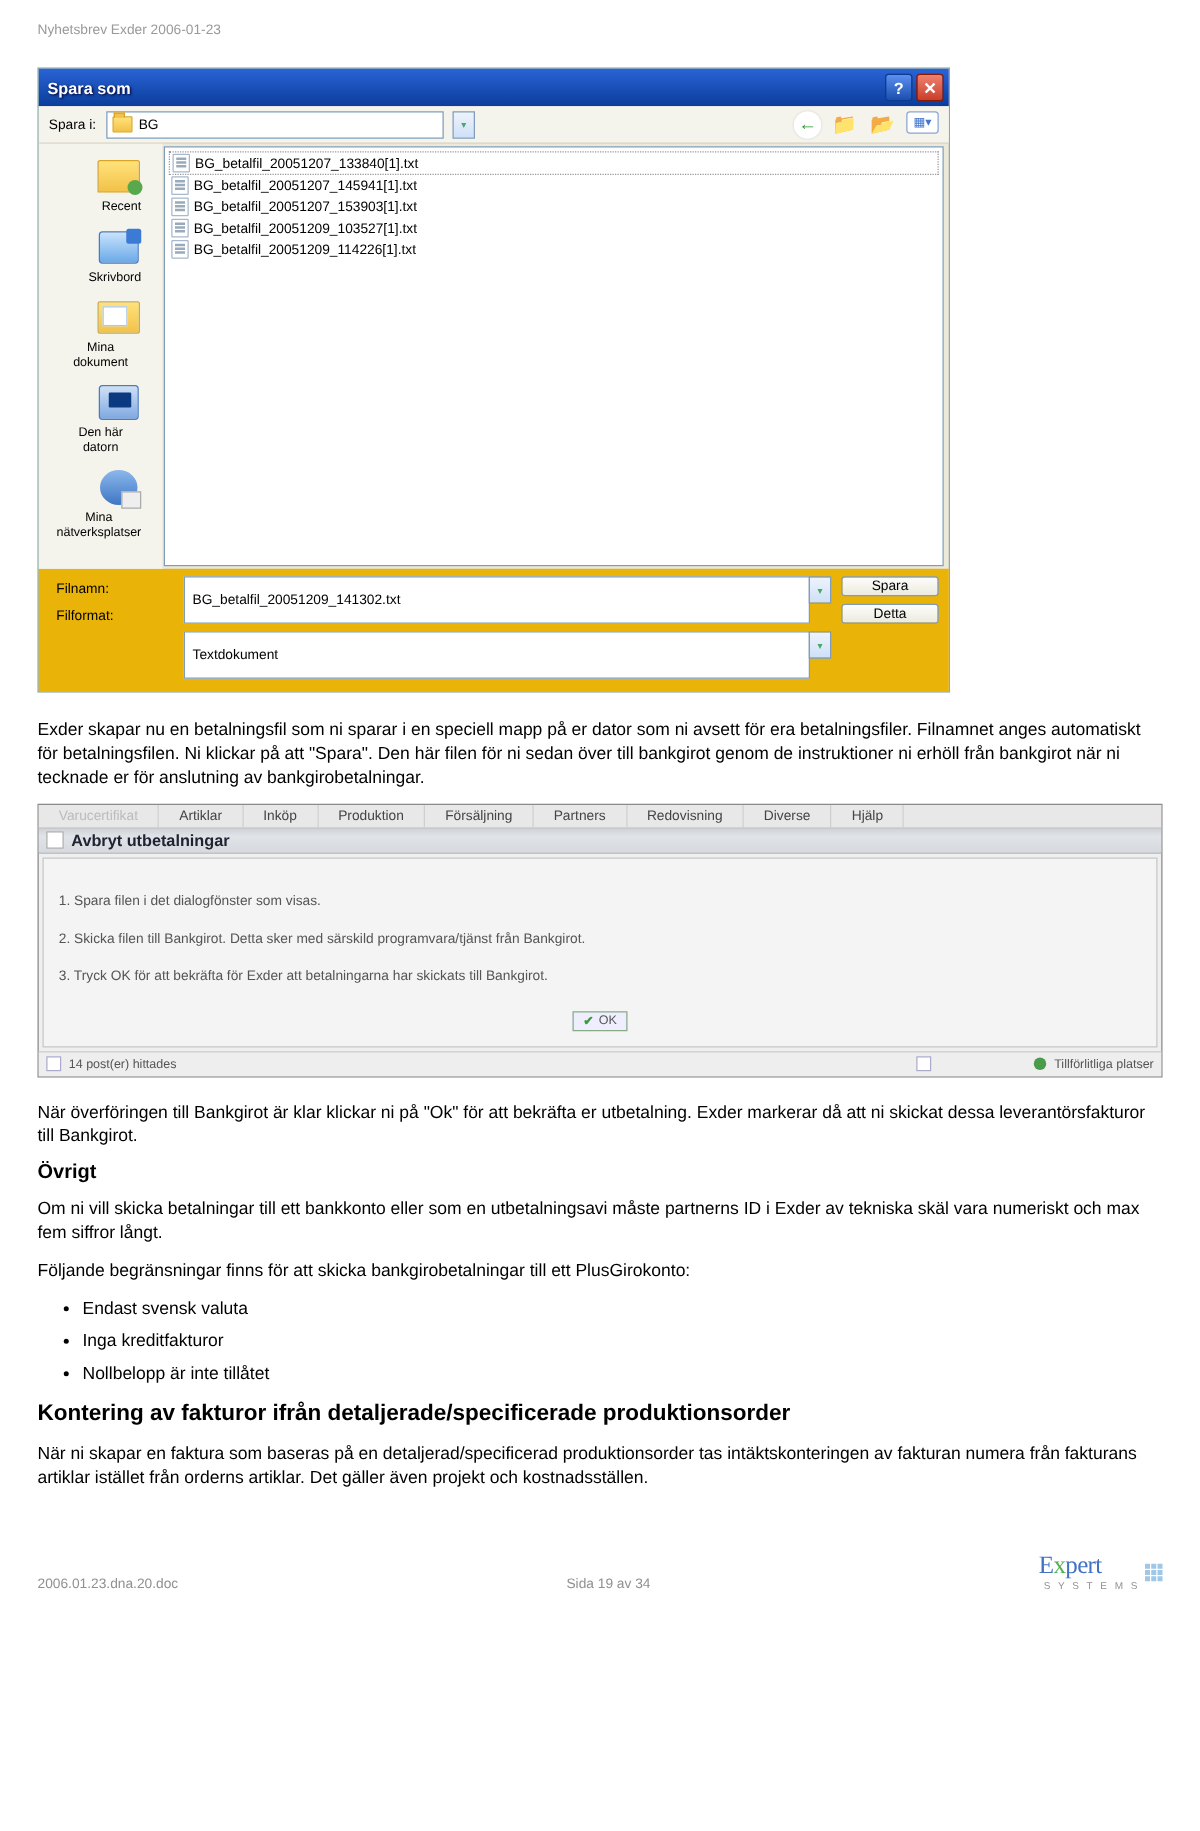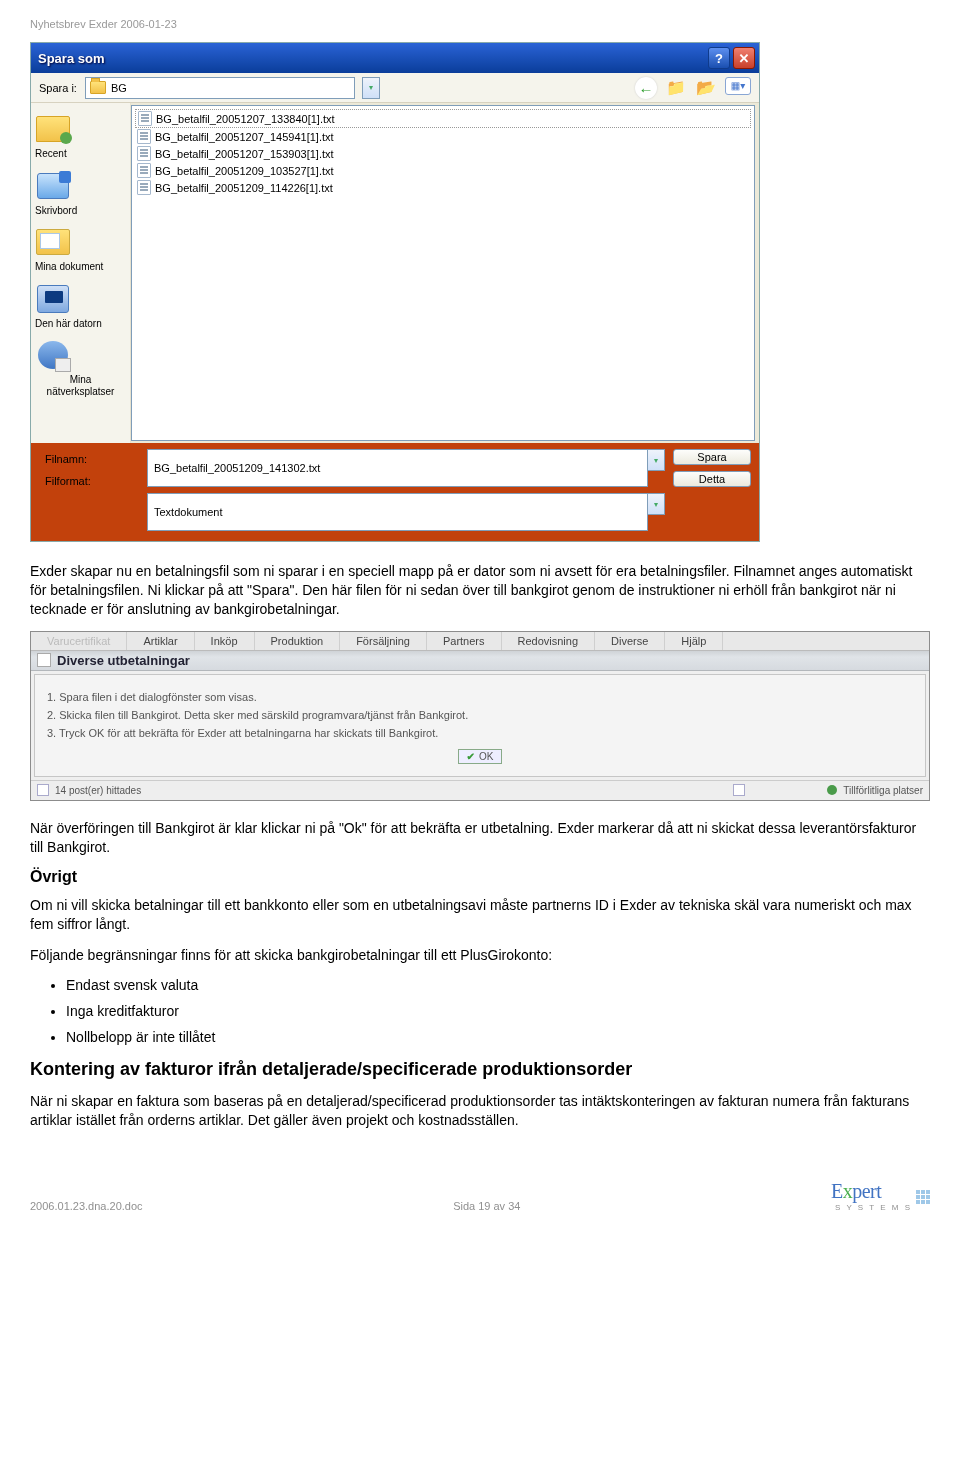--- a/index.html
+++ b/index.html
@@ -1,18 +1,18 @@
 <!DOCTYPE html>
 <html><head>
 <meta charset="utf-8">
 <style>
   * { box-sizing: border-box; margin: 0; padding: 0; }
   body { font-family: Arial, Helvetica, sans-serif; font-size: 14px; background: #fff; width: 960px; color: #000; }
   .page { padding: 18px 30px 30px 30px; }
-  .header-line { font-size: 11px; color: #999; margin-bottom: 12px; }
+  .header-line { font-size: 11px; color: #999; margin-bottom: 24px; }
   
   
   .dialog { border: 1px solid #8aa; width: 730px; background: #ece9d8; margin-bottom: 20px; position: relative; }
   .titlebar { height: 30px; background: linear-gradient(#2a63d6,#0a3d9a); display:flex; align-items:center; justify-content:space-between; padding:0 4px 0 7px; }
   .titlebar-text { color:#fff; font-weight:bold; font-size:13px; text-shadow:1px 1px 2px #003; }
   .titlebar-btns { display:flex; gap:3px; }
   .titlebar-btn { width:22px; height:22px; border-radius:3px; display:flex; align-items:center; justify-content:center; color:#fff; font-weight:bold; font-size:13px; }
   .btn-help { background:linear-gradient(#5c8ff0,#1a4fb0); border:1px solid #0f3b8c; }
   .btn-close { background:linear-gradient(#f08070,#c8402a); border:1px solid #8c1800; }
   
@@ -24,60 +24,60 @@
   .dd-btn { width:18px; height:22px; border:1px solid #7f9db9; background:linear-gradient(#eef3fb,#cfe0f8); margin-left:-1px; display:flex; align-items:center; justify-content:center; font-size:8px; color:#4a6; }
   .nav-icons { display:flex; gap:8px; margin-left:auto; }
   .nav-ico { width:22px; height:22px; display:flex; align-items:center; justify-content:center; border-radius:3px; }
   .ico-back { background:#fff; border-radius:50%; color:#2a9b2a; font-size:15px; font-weight:bold; box-shadow:0 0 2px #ccc; }
   .ico-up { color:#e0ae34; font-size:16px; }
   .ico-new { color:#e0ae34; font-size:16px; }
   .ico-views { width:26px; height:18px; border:1px solid #89a6d4; background:#fff; display:flex; align-items:center; justify-content:center; font-size:10px; color:#4576cd; }
   
   .dlg-body { display:flex; height:340px; }
   .sidebar { width:100px; background:#f5f4ec; border-right:1px solid #e6e2d0; padding-top:6px; }
-  .sidebar-item { display:flex; flex-direction:column; align-items:flex-start; padding:4px 4px 6px; font-size:10px; text-align:center; line-height:1.15; }
+  .sidebar-item { display:flex; flex-direction:column; align-items:flex-end; padding:4px 17px 6px; font-size:10px; text-align:center; line-height:1.15; }
   .side-ico { width:36px; height:32px; margin-bottom:3px; display:flex; align-items:center; justify-content:center; }
   .ico-recent { background:linear-gradient(#ffe27a,#f2c24a); border:1px solid #d7a426; border-radius:2px 2px 0 0; position:relative; width:34px; height:26px; }
   .ico-recent::after { content:""; position:absolute; right:-3px; bottom:-3px; width:12px;height:12px; background:#5aa84c; border-radius:50%; }
   .ico-desktop { width:32px; height:26px; background:linear-gradient(#c8e3fc,#6aa9e8); border:1px solid #4a7bbd; border-radius:3px; position:relative; }
   .ico-desktop::after{content:""; position:absolute; right:-3px; top:-3px; width:12px; height:12px; background:#3b7bd6; border-radius:2px;}
   .ico-docs { width:34px; height:26px; background:linear-gradient(#ffe27a,#f2c24a); border:1px solid #ccaa40; border-radius:2px; position:relative; }
   .ico-docs::after { content:""; position:absolute; left:3px; top:3px; width:18px; height:14px; background:#fff; border:1px solid #aac8e8;}
   .ico-computer { width:32px; height:28px; background:linear-gradient(#cfe0f7,#7fa9e0); border:1px solid #4a7bbd; border-radius:3px; position:relative; }
   .ico-computer::after { content:""; position:absolute; left:7px; top:5px; width:18px; height:12px; background:#0c3a80; border-radius:1px; }
   .ico-network { width:30px; height:28px; background:linear-gradient(#8bb8ec,#3f76c4); border-radius:50%; position:relative; }
   .ico-network::after{ content:""; position:absolute; bottom:-3px; right:-3px; width:14px; height:12px; background:#eee; border:1px solid #aaa;}
   
   .filelist { flex:1; background:#fff; border:1px solid #7f9db9; margin:2px 4px 2px 0; padding:3px; }
   .file-row { display:flex; align-items:center; gap:4px; font-size:11px; padding:1px 2px; }
   .file-row.sel { border:1px dotted #999; }
   .file-icon { width:14px; height:15px; border:1px solid #a5b8cd; background:#fff; border-radius:1px; position:relative; flex:none; }
   .file-icon::after { content:""; position:absolute; left:2px; top:2px; right:2px; height:2px; box-shadow:0 3px 0 #9ab, 0 6px 0 #9ab; background:#9ab; }
   
-  .dlg-bottom { display:flex; gap:8px; padding:6px 8px 10px; background:#c2410c;justify-content:space-between; }
+  .dlg-bottom { display:flex; gap:8px; padding:6px 8px 10px; background:#eab308;justify-content:space-between; }
   .bottom-labels { width:100px; display:flex; flex-direction:column; gap:10px; padding-top:4px; font-size:11px; padding-left:6px; }
   .bottom-fields { flex:1; display:flex; flex-direction:column; gap:6px; }
   .combo { display:flex; }
   .combo-input { flex:1; height:38px; border:1px solid #7f9db9; background:#fff; font-size:11px; padding:0 6px; display:flex; align-items:center; }
   .bottom-buttons { width:78px; display:flex; flex-direction:column; gap:6px; }
   .winbtn { height:16px; border:1px solid #7f9db9; background:linear-gradient(#fdfdfb,#eceade); border-radius:3px; font-size:11px; display:flex; align-items:center; justify-content:center; }
   
   
   .para { font-size:14px; line-height:1.35; margin-bottom:12px; }
   
   
   .exder { border:1px solid #8c8c8c; width:900px; background:#efefef; margin:6px 0 18px; }
   .menubar { display:flex; background:#e8e8e8; border-bottom:1px solid #bbb; }
   .menuitem { padding:3px 16px; font-size:11px; color:#444; border-right:1px solid #cfcfcf; }
   .menuitem.gray { color:#bbb; }
   .tabhdr { display:flex; align-items:center; background:linear-gradient(#cfd3d7,#e0e4e8 6px,#d6dadf); padding:2px 6px; gap:6px; border-bottom:1px solid #b3b7bb; }
   .home-ico { width:14px; height:14px; background:#fff; border:1px solid #aaa; }
   .tabhdr-title { font-size:13px; font-weight:bold; color:#223; }
   .content-box { border:1px solid #c6c6c6; margin:3px; background:#f4f4f4; padding:10px 12px 12px; font-size:11px; color:#555; }
-  .content-box p { margin:6px 0; }
+  .content-box p { margin:18px 0; }
   .ok-btn { display:inline-flex; align-items:center; gap:4px; padding:1px 8px; border:1px solid #8a8; background:#eef; font-size:10px; margin:4px auto 0; }
   .ok-row { text-align:center; }
   .statusbar { display:flex; align-items:center; font-size:10px; color:#555; background:#eee; height:20px; padding:0 6px; border-top:1px solid #ccc; gap:6px; }
   .pg-ico { width:12px; height:12px; border:1px solid #aac; background:#fff; display:inline-block; }
   .sb-mid { flex:1; }
   .sb-shield { display:inline-block; width:10px; height:10px; background:#4a9b4a; border-radius:50%; }
   
   .h3 { font-size:16px; font-weight:bold; margin:6px 0 10px; }
   ul.bullets { list-style:disc; padding-left:36px; margin-bottom:14px; }
   ul.bullets li { margin-bottom:10px; font-size:14px; }
@@ -210,21 +210,21 @@
       <div class="menuitem">Inköp</div>
       <div class="menuitem">Produktion</div>
       <div class="menuitem">Försäljning</div>
       <div class="menuitem">Partners</div>
       <div class="menuitem">Redovisning</div>
       <div class="menuitem">Diverse</div>
       <div class="menuitem">Hjälp</div>
     </div>
     <div class="tabhdr">
       <span class="home-ico"></span>
-      <span class="tabhdr-title">Diverse utbetalningar</span>
+      <span class="tabhdr-title">Avbryt utbetalningar</span>
     </div>
     <div class="content-box">
       <p>1. Spara filen i det dialogfönster som visas.</p>
       <p>2. Skicka filen till Bankgirot. Detta sker med särskild programvara/tjänst från Bankgirot.</p>
       <p>3. Tryck OK för att bekräfta för Exder att betalningarna har skickats till Bankgirot.</p>
       <div class="ok-row">
         <span class="ok-btn">
             <span style="color:#3a9b3a;font-weight:bold;">✔</span>
             <span>OK</span>
           </span>

